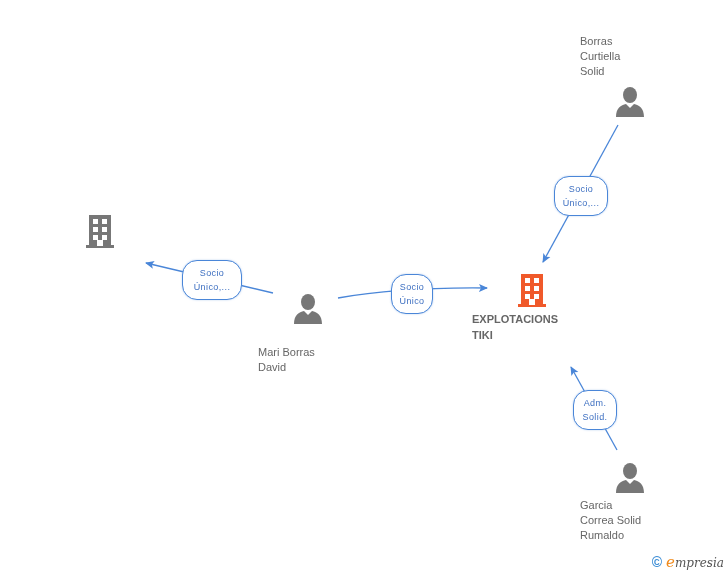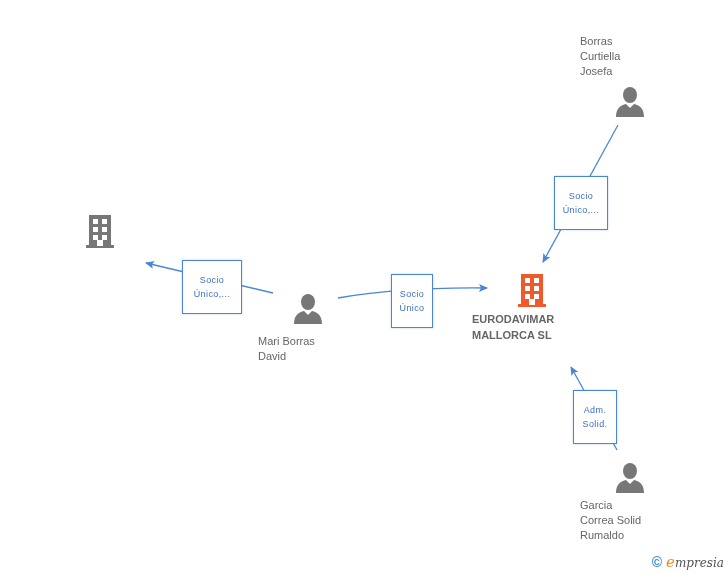--- a/index.html
+++ b/index.html
@@ -7,22 +7,22 @@
       width: 728px; height: 575px; position: relative; overflow: hidden;
       background: #ffffff;
       font-family: "Liberation Sans", "DejaVu Sans", sans-serif;
     }
     svg.edges { position: absolute; left: 0; top: 0; width: 728px; height: 575px; }
     .node { position: absolute; color: #666666; font-size: 11px; line-height: 15px; }
     .node .label { display: block; }
     .node.company-main .label { font-weight: bold; color: #666666; font-size: 11px; line-height: 16px; }
     .icon { display: block; margin: 0 auto; }
     .edge-label {
-      position: absolute; background: #ffffff; border: 1px solid #4a86d8; border-radius: 0;
-      color: #3d6fc1; font-size: 9px; line-height: 14px; text-align: center; padding: 12px 3px;
+      position: absolute; background: #ffffff; border: 1px solid #4a86d8; border-radius: 15px;
+      color: #3d6fc1; font-size: 9px; line-height: 14px; text-align: center; padding: 5px 3px;
       letter-spacing: 0.4px; box-shadow: 0 0 2px rgba(74,134,216,0.4);
     }
     .footer { position: absolute; right: 4px; bottom: 4px; font-size: 12px; color: #666; display: flex; align-items: center; gap: 4px; }
     .footer .copy { color: #3d8ed6; font-size: 14px; font-weight: bold; }
     .footer .brand { color: #555; font-style: italic; font-family: "DejaVu Serif", serif; font-size: 12px; text-align: center; }
     .footer .brand-e { color: #f08a1c; font-size: 15px; font-style: italic; font-family: "DejaVu Serif", serif; }
   </style>
 </head>
 <body>
 
@@ -78,37 +78,37 @@
     <rect x="6" y="2" width="22" height="31" fill="#f0592a"></rect>
     <rect x="3" y="32" width="28" height="3" fill="#f0592a"></rect>
     <rect x="10" y="6" width="5" height="5" fill="#ffffff"></rect>
       <rect x="19" y="6" width="5" height="5" fill="#ffffff"></rect>
     <rect x="10" y="14" width="5" height="5" fill="#ffffff"></rect>
       <rect x="19" y="14" width="5" height="5" fill="#ffffff"></rect>
     <rect x="10" y="22" width="5" height="5" fill="#ffffff"></rect>
       <rect x="19" y="22" width="5" height="5" fill="#ffffff"></rect>
     <rect x="14" y="27" width="6" height="6" fill="#ffffff"></rect>
   </svg>
-  <span class="label" style="margin-top:3px;">EURODAVIMAR</span>
-  <span class="label">MALLORCA SL</span>
+  <span class="label" style="margin-top:3px;">EXPLOTACIONS</span>
+  <span class="label">TIKI</span>
 </div>
 
 <div class="node" style="left:258px; top:293px; width:100px;">
   <svg class="icon" width="30" height="32" viewBox="0 0 30 32">
     <ellipse cx="15" cy="9" rx="7" ry="8" fill="#777777"></ellipse>
     <path d="M1,31 C1,22 6,19 11,18 L15,22 L19,18 C24,19 29,22 29,31 Z" fill="#777777"></path>
   </svg>
-  <span class="label" style="margin-top:9px;">Mari Borras</span>
+  <span class="label" style="margin-top:20px;">Mari Borras</span>
   <span class="label">David</span>
 </div>
 
 <div class="node" style="left:580px; top:34px; width:100px;">
   <span class="label">Borras</span>
   <span class="label">Curtiella</span>
-  <span class="label">Josefa</span>
+  <span class="label">Solid</span>
   <svg class="icon" width="30" height="32" viewBox="0 0 30 32" style="margin-top:7px;">
     <ellipse cx="15" cy="9" rx="7" ry="8" fill="#777777"></ellipse>
     <path d="M1,31 C1,22 6,19 11,18 L15,22 L19,18 C24,19 29,22 29,31 Z" fill="#777777"></path>
   </svg>
 </div>
 
 <div class="node" style="left:580px; top:462px; width:100px;">
   <svg class="icon" width="30" height="32" viewBox="0 0 30 32">
     <ellipse cx="15" cy="9" rx="7" ry="8" fill="#777777"></ellipse>
     <path d="M1,31 C1,22 6,19 11,18 L15,22 L19,18 C24,19 29,22 29,31 Z" fill="#777777"></path>

